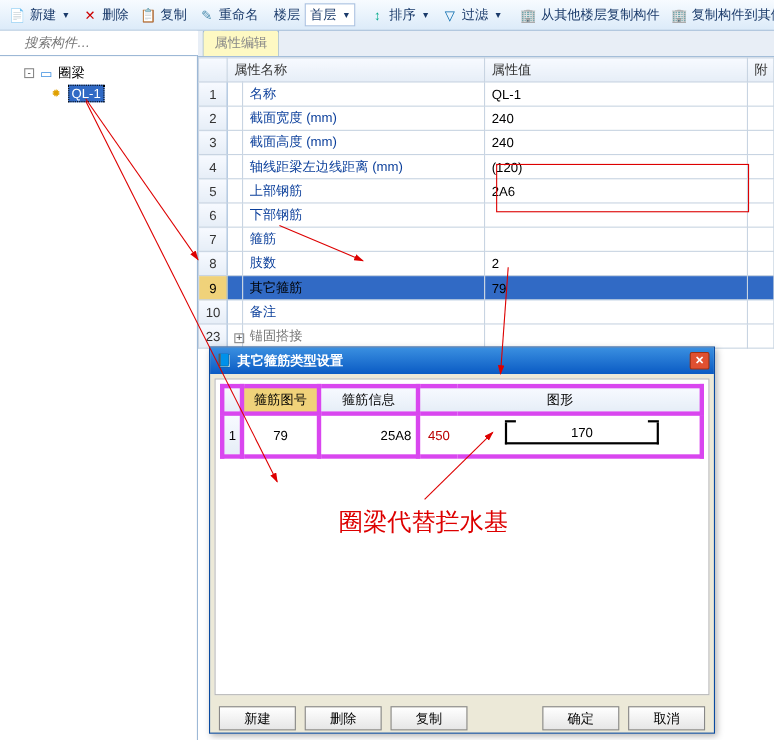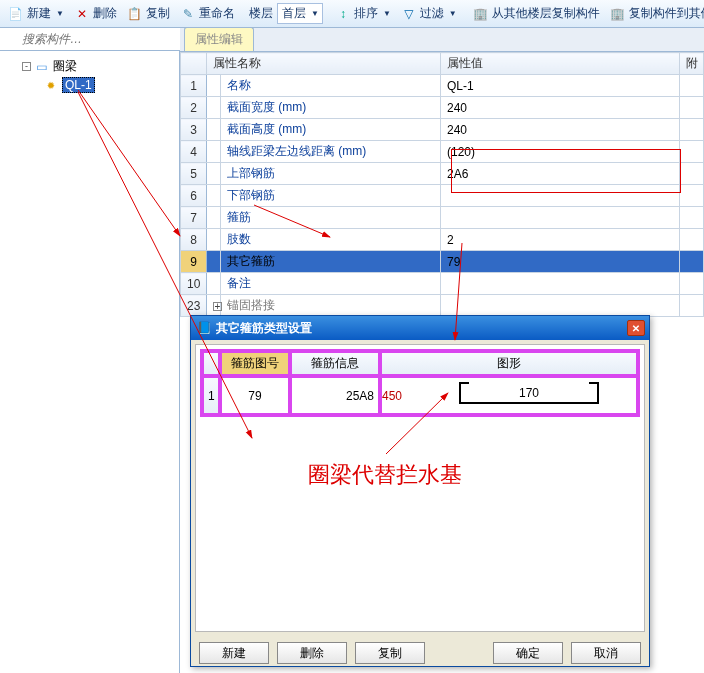--- a/index.html
+++ b/index.html
@@ -409,21 +409,21 @@
           <tr>
         <th></th>
         <th class="hl">箍筋图号</th>
         <th>箍筋信息</th>
         <th colspan="2">图形</th>
       </tr>
       <tr style="height:36px">
         <td class="rownum">1</td>
         <td>79</td>
         <td style="text-align:right">25A8</td>
-        <td class="vtop" style="text-align:left;border-right:none">450</td>
+        <td class="vtop" style="text-align:center;border-right:none">450</td>
         <td style="text-align:center;border-left:none;padding:6px 4px">
           <span class="stirrup-shape">
             <span class="stirrup-label">170</span>
           </span>
         </td>
       </tr>
     </tbody>
       </table>
   </div>
   <div class="dlg-btns">

